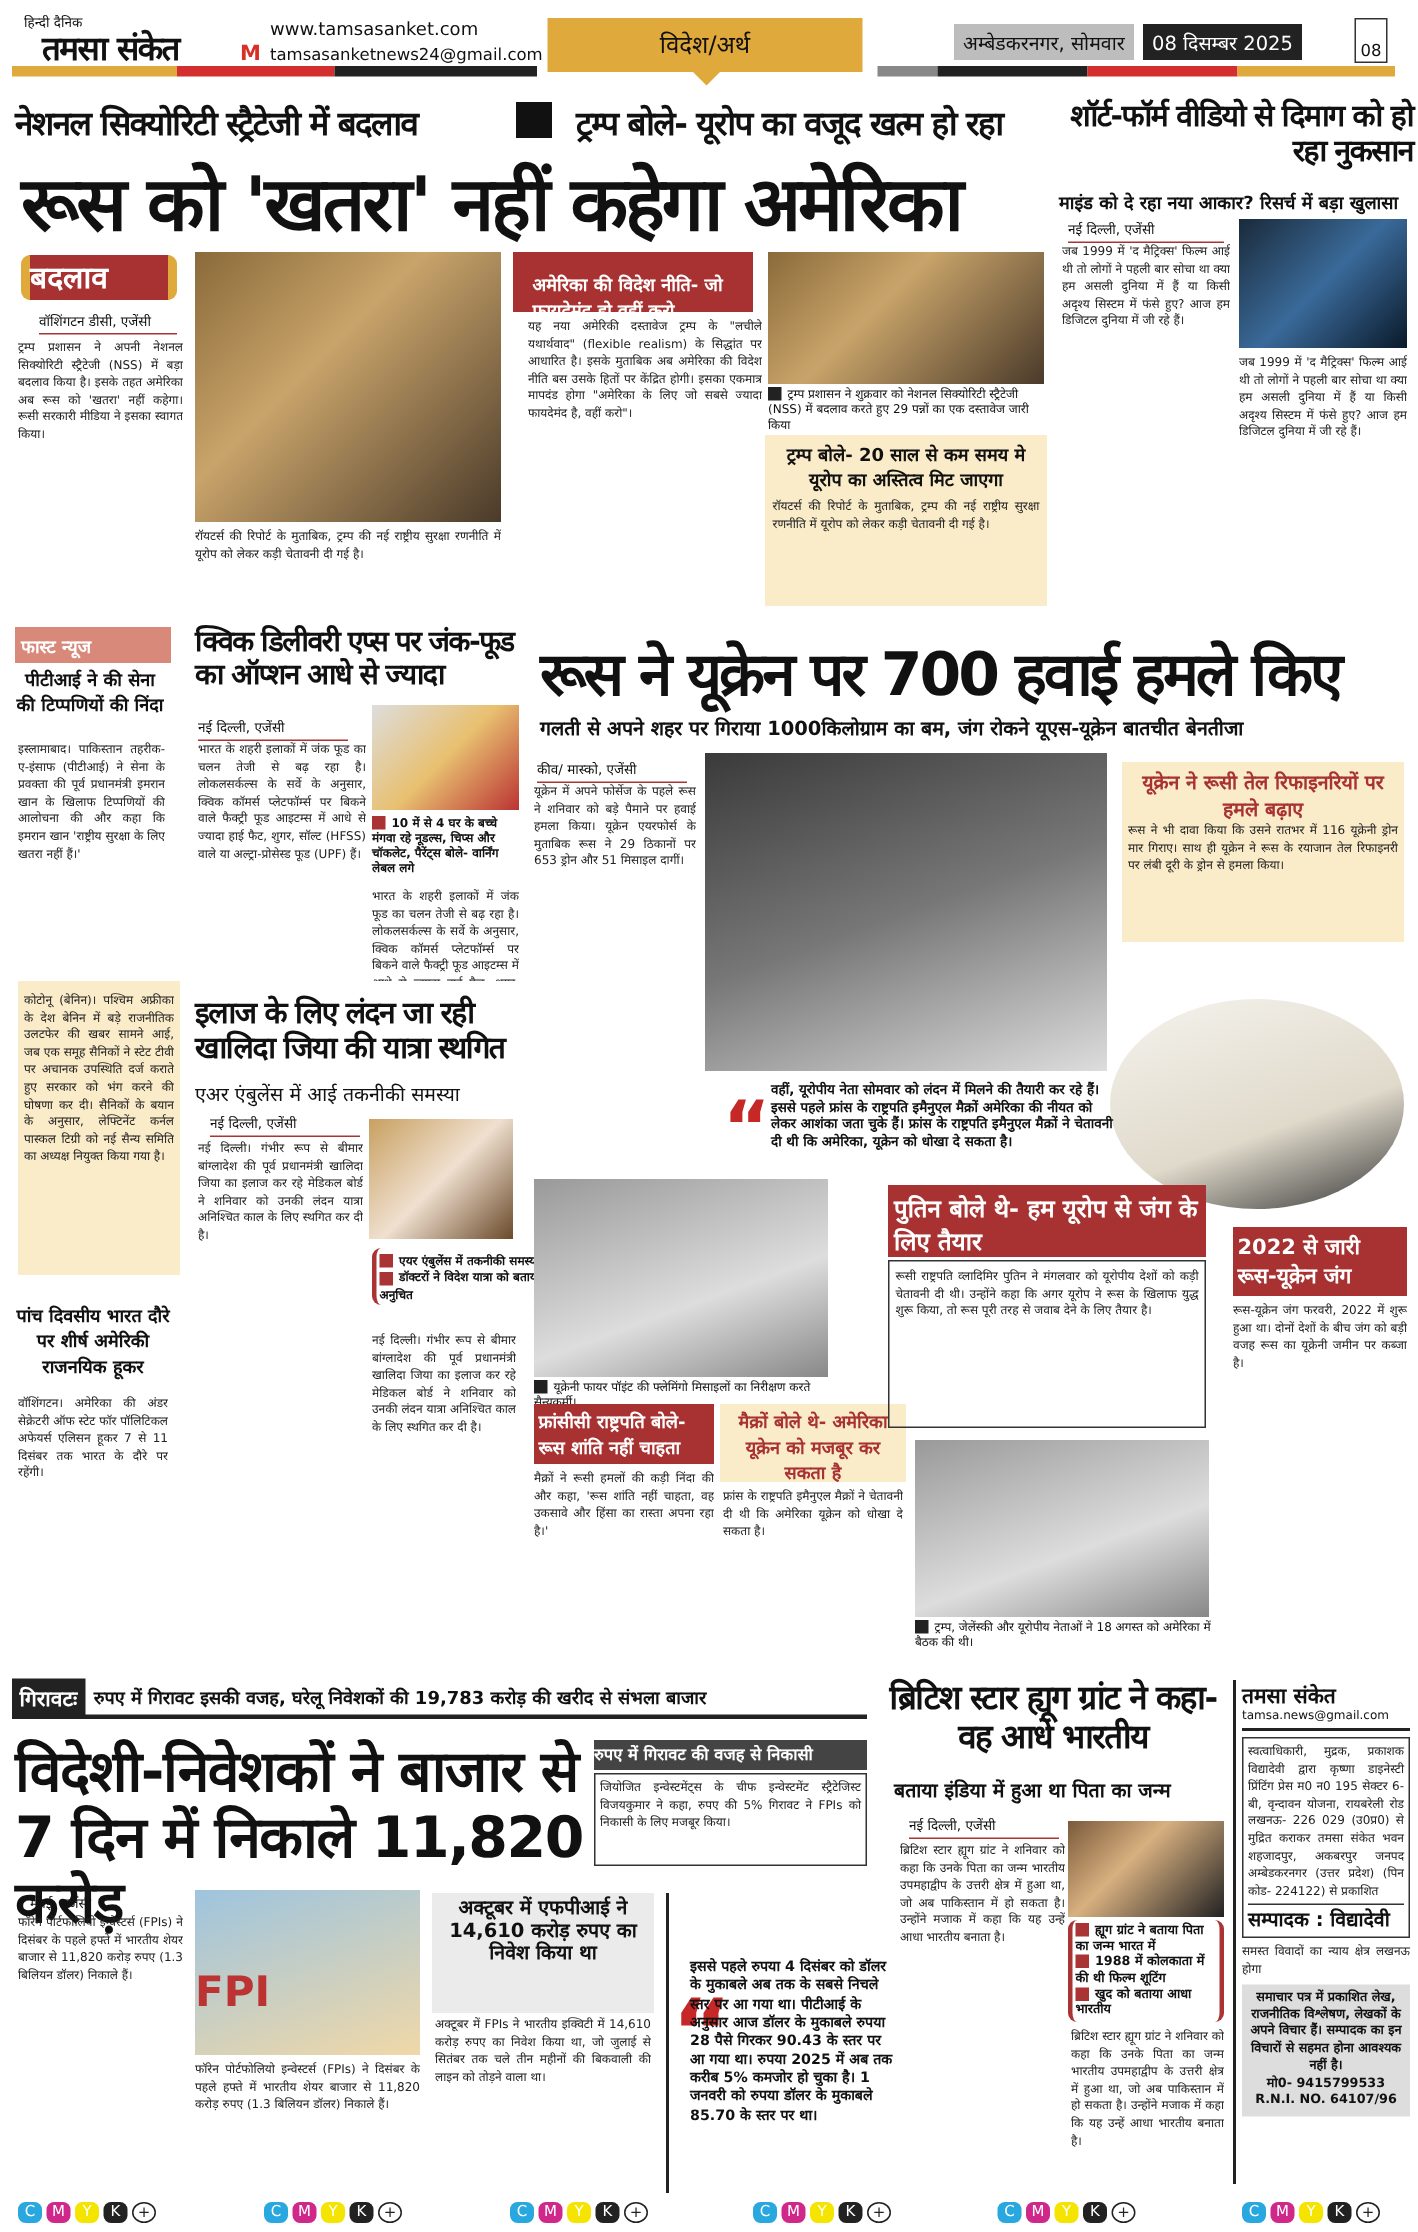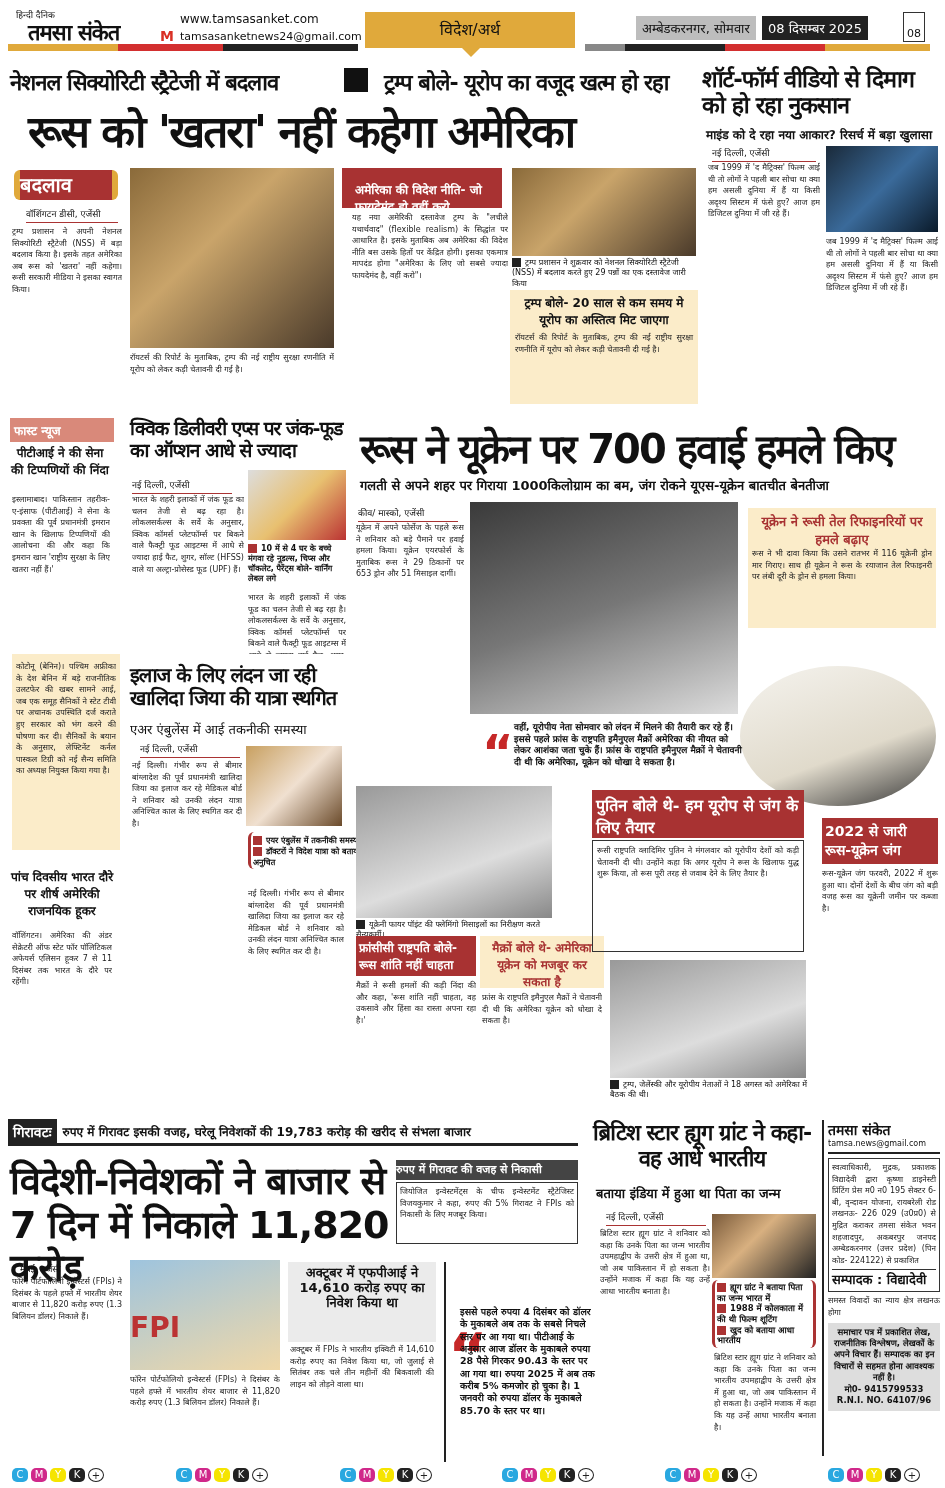--- a/index.html
+++ b/index.html
@@ -11,21 +11,21 @@
 .hdr-mail{font-size:11px;left:180px;top:30px}
 .gmail{color:#d93025;font-weight:bold;font-size:14px;left:160px;top:28px}
 .sec-box{left:365px;top:12px;width:210px;height:36px;background:#e0a93b;text-align:center;font-size:16px;line-height:36px}
 .sec-arrow{left:462px;top:48px;width:0;height:0;border-left:9px solid transparent;border-right:9px solid transparent;border-top:9px solid #e0a93b}
 .city{left:636px;top:16px;background:#bdbdbd;font-size:13px;padding:3px 6px}
 .date{left:762px;top:16px;background:#222;color:#fff;font-size:13px;padding:3px 6px}
 .pg{left:903px;top:12px;width:22px;height:30px;border:1px solid #333;font-size:11px;text-align:center;padding-top:14px}
 .bar{height:7px;top:44px}
 .kicker{font-size:22px;font-weight:bold;letter-spacing:-1px}
 .big-head{font-size:46px;font-weight:900;letter-spacing:-2px}
-.r-head{font-size:23px;font-weight:bold;text-align:left;line-height:1.15;letter-spacing:-1px}
+.r-head{font-size:20px;font-weight:bold;text-align:right;line-height:1.15;letter-spacing:-1px}
 .body{font-size:8px;line-height:1.45;color:#222;text-align:justify}
 .dateline{font-size:9px;border-bottom:1.5px solid #a33;padding-bottom:2px}
 .redbox{background:#a83232;color:#fff;font-weight:bold}
 .tan{background:#fbecc9}
 .img{background:linear-gradient(135deg,#8a6a3a,#c9a46a 40%,#4a3a2a);}
 .img-dark{background:linear-gradient(160deg,#3a3a3a,#777 50%,#ddd)}
 .img-grey{background:linear-gradient(160deg,#999,#ddd 60%,#888)}
 .cap{font-size:8px;line-height:1.3}
 .sq{display:inline-block;width:9px;height:9px;background:#a33;margin-right:4px;vertical-align:middle}
 .cmyk{display:flex;gap:3px;font-size:10px;top:1468px}
@@ -50,21 +50,21 @@
 <div class="abs bar" style="left:118px;width:105px;background:#d32f2f"></div>
 <div class="abs bar" style="left:223px;width:135px;background:#222"></div>
 <div class="abs bar" style="left:585px;width:40px;background:#888"></div>
 <div class="abs bar" style="left:625px;width:100px;background:#222"></div>
 <div class="abs bar" style="left:725px;width:100px;background:#d32f2f"></div>
 <div class="abs bar" style="left:825px;width:105px;background:#e0a93b"></div>
 
 <div class="abs kicker" style="left:10px;top:66px">नेशनल सिक्योरिटी स्ट्रैटेजी में बदलाव</div>
 <div class="abs" style="left:344px;top:68px;width:24px;height:24px;background:#111"></div>
 <div class="abs kicker" style="left:384px;top:66px">ट्रम्प बोले- यूरोप का वजूद खत्म हो रहा</div>
-<div class="abs big-head" style="left:28px;top:100px;font-size:44px">रूस को 'खतरा' नहीं कहेगा अमेरिका</div>
+<div class="abs big-head" style="left:14px;top:100px;font-size:50px">रूस को 'खतरा' नहीं कहेगा अमेरिका</div>
 
 <div class="abs redbox" style="left:14px;top:170px;width:104px;height:30px;font-size:20px;line-height:30px;border-left:6px solid #e0a93b;border-right:6px solid #e0a93b;border-radius:6px">बदलाव</div>
 <div class="abs dateline" style="left:26px;top:207px;width:92px">वॉशिंगटन डीसी, एजेंसी</div>
 <div class="abs body" style="left:12px;top:226px;width:110px;height:180px;overflow:hidden">ट्रम्प प्रशासन ने अपनी नेशनल सिक्योरिटी स्ट्रैटेजी (NSS) में बड़ा बदलाव किया है। इसके तहत अमेरिका अब रूस को 'खतरा' नहीं कहेगा। रूसी सरकारी मीडिया ने इसका स्वागत किया।</div>
 <div class="abs img" style="left:130px;top:168px;width:204px;height:180px"></div>
 <div class="abs body" style="left:130px;top:352px;width:204px;height:52px;overflow:hidden">रॉयटर्स की रिपोर्ट के मुताबिक, ट्रम्प की नई राष्ट्रीय सुरक्षा रणनीति में यूरोप को लेकर कड़ी चेतावनी दी गई है।</div>
 
 <div class="abs redbox" style="left:342px;top:168px;width:160px;height:40px;font-size:12px;padding:13px">अमेरिका की विदेश नीति- जो फायदेमंद हो वहीं करो</div>
 <div class="abs body" style="left:352px;top:212px;width:156px;height:190px;overflow:hidden">यह नया अमेरिकी दस्तावेज ट्रम्प के "लचीले यथार्थवाद" (flexible realism) के सिद्धांत पर आधारित है। इसके मुताबिक अब अमेरिका की विदेश नीति बस उसके हितों पर केंद्रित होगी। इसका एकमात्र मापदंड होगा "अमेरिका के लिए जो सबसे ज्यादा फायदेमंद है, वहीं करो"।</div>
 <div class="abs img" style="left:512px;top:168px;width:184px;height:88px"></div>

